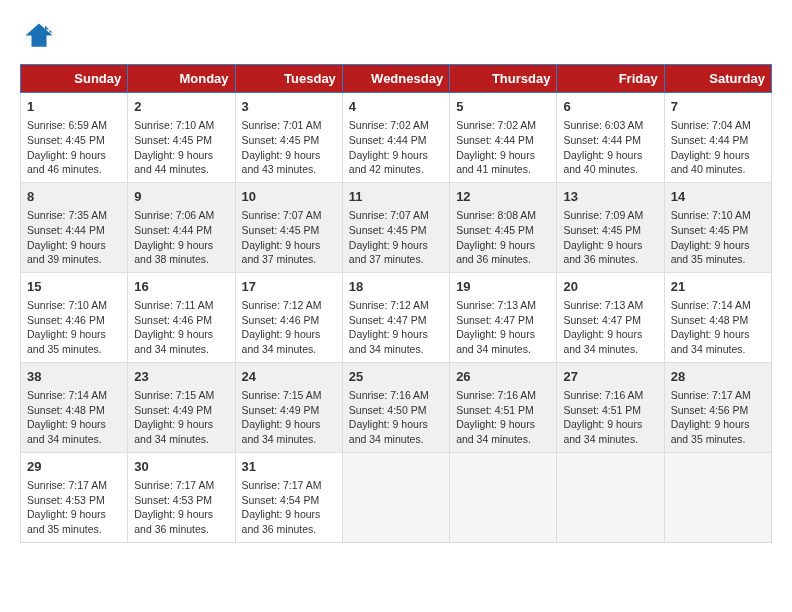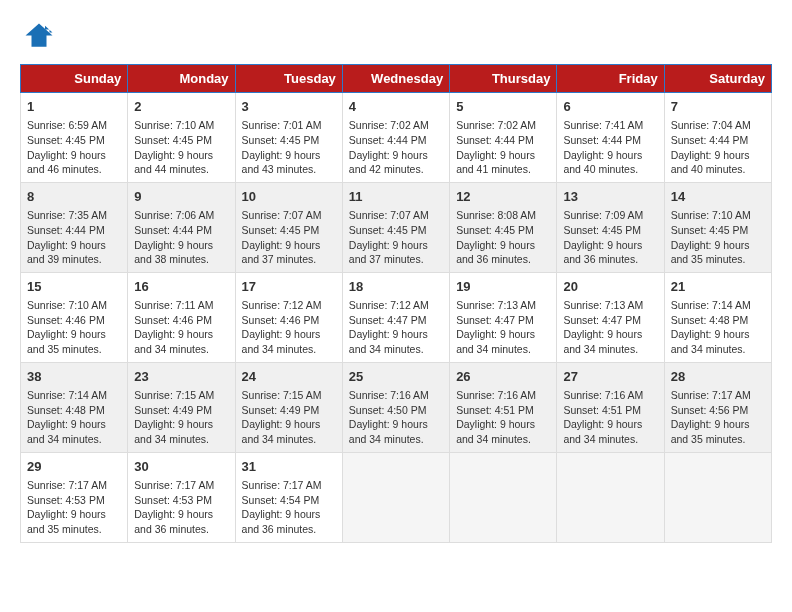--- a/index.html
+++ b/index.html
@@ -113,21 +113,21 @@
         <th>Saturday</th>
       </tr>
   </thead>
   <tbody id="calendar-body">
       <tr>
         <td><span class="day-number">1</span><span>Sunrise: 6:59 AM</span><br><span>Sunset: 4:45 PM</span><br><span>Daylight: 9 hours and 46 minutes.</span></td>
         <td><span class="day-number">2</span><span>Sunrise: 7:10 AM</span><br><span>Sunset: 4:45 PM</span><br><span>Daylight: 9 hours and 44 minutes.</span></td>
         <td><span class="day-number">3</span><span>Sunrise: 7:01 AM</span><br><span>Sunset: 4:45 PM</span><br><span>Daylight: 9 hours and 43 minutes.</span></td>
         <td><span class="day-number">4</span><span>Sunrise: 7:02 AM</span><br><span>Sunset: 4:44 PM</span><br><span>Daylight: 9 hours and 42 minutes.</span></td>
         <td><span class="day-number">5</span><span>Sunrise: 7:02 AM</span><br><span>Sunset: 4:44 PM</span><br><span>Daylight: 9 hours and 41 minutes.</span></td>
-        <td><span class="day-number">6</span><span>Sunrise: 7:41 AM</span><br><span>Sunset: 4:44 PM</span><br><span>Daylight: 9 hours and 40 minutes.</span></td>
+        <td><span class="day-number">6</span><span>Sunrise: 6:03 AM</span><br><span>Sunset: 4:44 PM</span><br><span>Daylight: 9 hours and 40 minutes.</span></td>
         <td><span class="day-number">7</span><span>Sunrise: 7:04 AM</span><br><span>Sunset: 4:44 PM</span><br><span>Daylight: 9 hours and 40 minutes.</span></td>
       </tr>
       <tr class="row-shaded">
         <td><span class="day-number">8</span><span>Sunrise: 7:35 AM</span><br><span>Sunset: 4:44 PM</span><br><span>Daylight: 9 hours and 39 minutes.</span></td>
         <td><span class="day-number">9</span><span>Sunrise: 7:06 AM</span><br><span>Sunset: 4:44 PM</span><br><span>Daylight: 9 hours and 38 minutes.</span></td>
         <td><span class="day-number">10</span><span>Sunrise: 7:07 AM</span><br><span>Sunset: 4:45 PM</span><br><span>Daylight: 9 hours and 37 minutes.</span></td>
         <td><span class="day-number">11</span><span>Sunrise: 7:07 AM</span><br><span>Sunset: 4:45 PM</span><br><span>Daylight: 9 hours and 37 minutes.</span></td>
         <td><span class="day-number">12</span><span>Sunrise: 8:08 AM</span><br><span>Sunset: 4:45 PM</span><br><span>Daylight: 9 hours and 36 minutes.</span></td>
         <td><span class="day-number">13</span><span>Sunrise: 7:09 AM</span><br><span>Sunset: 4:45 PM</span><br><span>Daylight: 9 hours and 36 minutes.</span></td>
         <td><span class="day-number">14</span><span>Sunrise: 7:10 AM</span><br><span>Sunset: 4:45 PM</span><br><span>Daylight: 9 hours and 35 minutes.</span></td>

